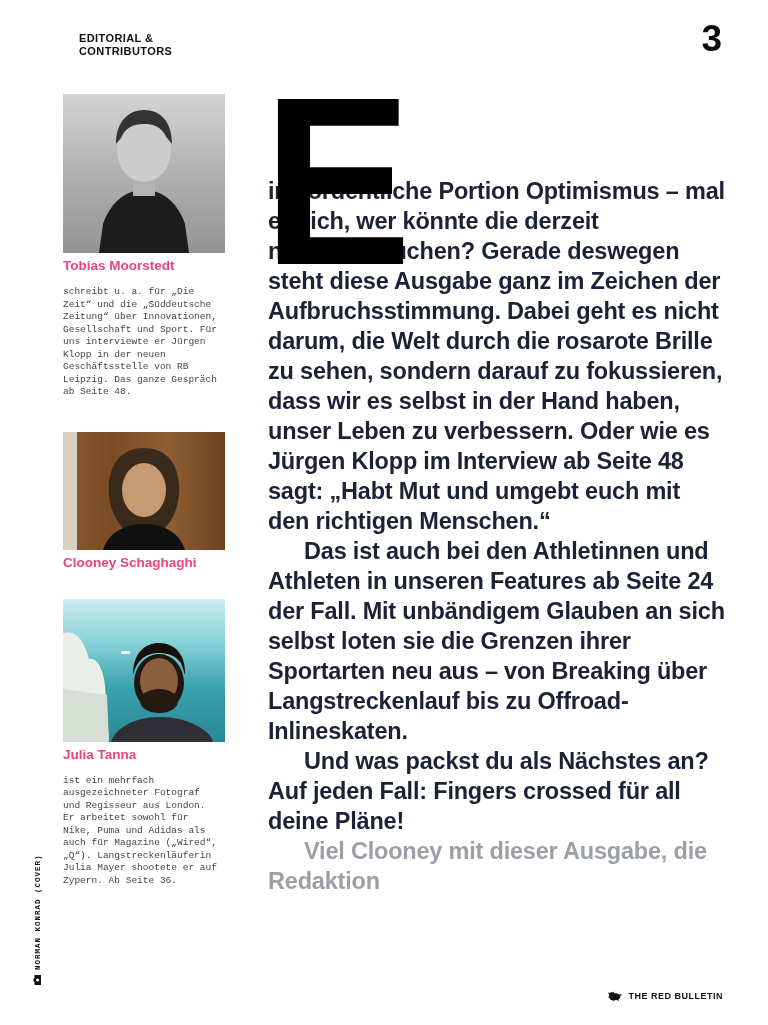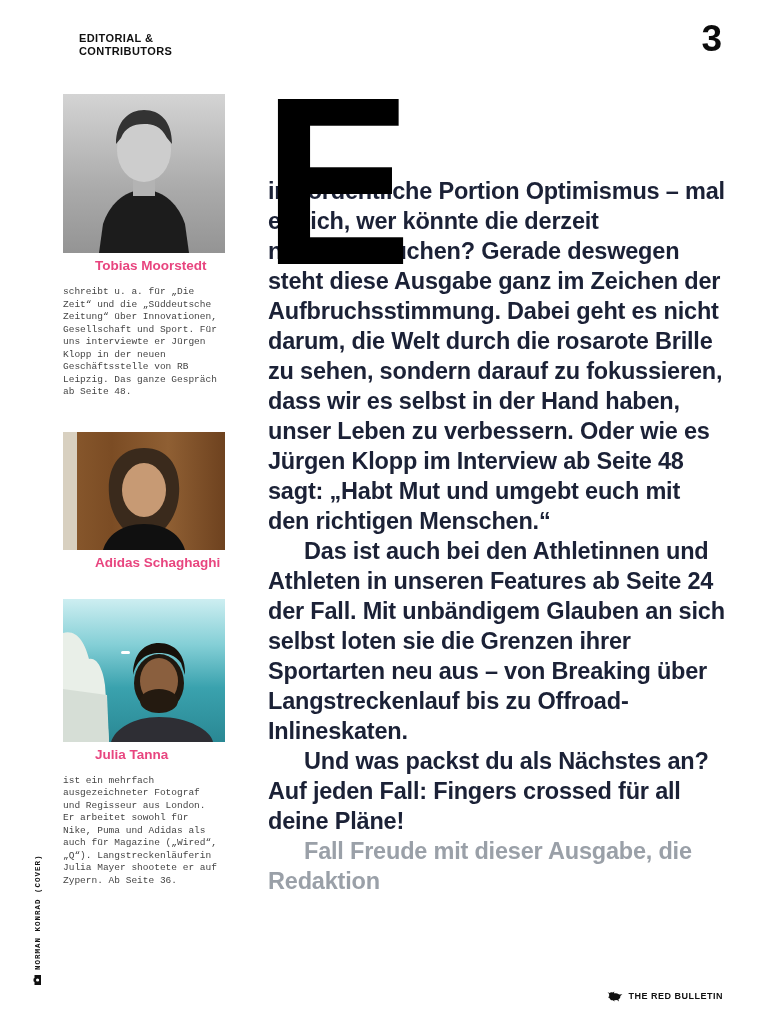--- a/index.html
+++ b/index.html
@@ -13,21 +13,21 @@
 
   
   .sidebar{position:absolute;left:63px;top:94px;width:162px;}
   .card1{margin-bottom:33px}
   .card2{margin-bottom:28px}
   .photo{width:162px;position:relative;overflow:hidden;}
   .photo.p1{height:159px;background:linear-gradient(180deg,#d4d4d4,#aaaaaa 60%,#949494);}
   .photo.p2{height:118px;background:linear-gradient(90deg,#8a5a2e,#7b4c24 30%,#8f5f33 65%,#6e421f);}
   .photo.p3{height:143px;background:linear-gradient(180deg,#cdeef1,#84cfd6 32%,#3aa2ae 62%,#2a8894);}
   .photo svg{position:absolute;left:0;top:0;}
-  .cname{margin-top:5px;font-size:13.5px;font-weight:700;color:#e8457f;line-height:16px;margin-left:32px;}
+  .cname{margin-top:5px;font-size:13.5px;font-weight:700;color:#e8457f;line-height:16px;}
   .bio{margin-top:12px;width:154px;font-family:"Liberation Mono","DejaVu Sans Mono",monospace;
        font-size:9.5px;line-height:12.5px;color:#454545;}
 
   
   .credit{position:absolute;left:33px;top:985px;transform-origin:0 0;transform:rotate(-90deg);
           display:flex;align-items:center;gap:5px;white-space:nowrap;
           font-family:"Liberation Mono","DejaVu Sans Mono",monospace;font-size:7.5px;
           font-weight:700;letter-spacing:1px;color:#141414;}
 
   
@@ -73,21 +73,21 @@
 
     <div class="card card2">
       <div class="photo p2">
         <svg width="162" height="118" viewBox="0 0 162 118">
           <rect x="0" y="0" width="14" height="118" fill="#d8d0c0"></rect>
           <path d="M81 16 C56 16 44 36 46 62 C47 80 56 94 66 102 L96 102 C106 94 115 80 116 62 C118 36 106 16 81 16 Z" fill="#3a2a1c"></path>
           <ellipse cx="81" cy="58" rx="22" ry="27" fill="#c79a74"></ellipse>
           <path d="M81 92 C58 92 44 104 40 118 L122 118 C118 104 104 92 81 92 Z" fill="#101010"></path>
         </svg>
       </div>
-      <div class="cname">Adidas Schaghaghi</div>
+      <div class="cname">Clooney Schaghaghi</div>
     </div>
 
     <div class="card">
       <div class="photo p3">
         <svg width="162" height="143" viewBox="0 0 162 143">
           <path d="M0 143 L0 34 C14 30 22 44 26 60 C34 58 40 70 42 86 L46 143 Z" fill="#e9efe8"></path>
           <path d="M0 90 L44 96 L46 143 L0 143 Z" fill="#d6ded6"></path>
           <rect x="58" y="52" width="9" height="3" rx="1.5" fill="#ffffff"></rect>
           <path d="M70 76 C70 54 82 44 96 44 C112 44 123 56 122 76 L118 64 C112 56 104 54 96 54 C84 54 74 60 70 76 Z" fill="#17100a"></path>
           <ellipse cx="96" cy="84" rx="25" ry="29" fill="#20180f"></ellipse>
@@ -112,21 +112,21 @@
     <span>NORMAN KONRAD (COVER)</span>
   </div>
 
   <div class="main">
     <div class="dropcap">E</div>
     <div class="body-copy">
       <p class="beside">ine ordentliche Portion Optimismus – mal ehrlich, wer könnte die derzeit</p>
       <p>nicht gebrauchen? Gerade deswegen steht diese Ausgabe ganz im Zeichen der Aufbruchsstimmung. Dabei geht es nicht darum, die Welt durch die rosarote Brille zu sehen, sondern darauf zu fokussieren, dass wir es selbst in der Hand haben, unser Leben zu verbessern. Oder wie es Jürgen Klopp im Interview ab Seite 48 sagt: „Habt Mut und umgebt euch mit den richtigen Menschen.“</p>
       <p class="indent">Das ist auch bei den Athletinnen und Athleten in unseren Features ab Seite 24 der Fall. Mit unbändigem Glauben an sich selbst loten sie die Grenzen ihrer Sportarten neu aus – von Breaking über Langstreckenlauf bis zu Offroad-Inlineskaten.</p>
       <p class="indent">Und was packst du als Nächstes an? Auf jeden Fall: Fingers crossed für all deine Pläne!</p>
-      <p class="indent closing">Fall Freude mit dieser Ausgabe, die Redaktion</p>
+      <p class="indent closing">Viel Clooney mit dieser Ausgabe, die Redaktion</p>
     </div>
   </div>
 
   <div class="footer">
     <span>
       <svg width="16" height="11" viewBox="0 0 16 11">
         <path d="M2.2 3.1 L0.6 1.2 L2.6 2.0 C3.4 1.1 4.8 0.9 5.8 1.6 L7.4 0.4 L6.9 2.2 C8.6 2.0 10.9 2.4 12.3 3.6 L15.4 3.2 L13.3 5.0 C13.6 6.4 12.8 7.8 11.5 8.3 L11.9 10.4 L10.1 8.9 L7.2 9.3 L7.5 10.6 L5.8 9.2 C4.2 9.3 2.9 8.3 2.5 6.9 L1.0 6.2 L2.3 5.3 C2.0 4.6 2.0 3.8 2.2 3.1 Z" fill="#111"></path>
       </svg>
     </span>
     <span>THE RED BULLETIN</span>

